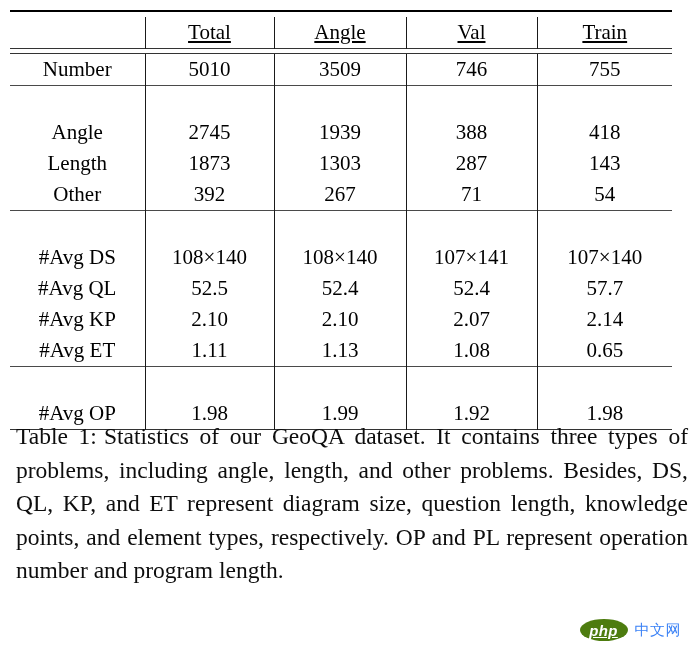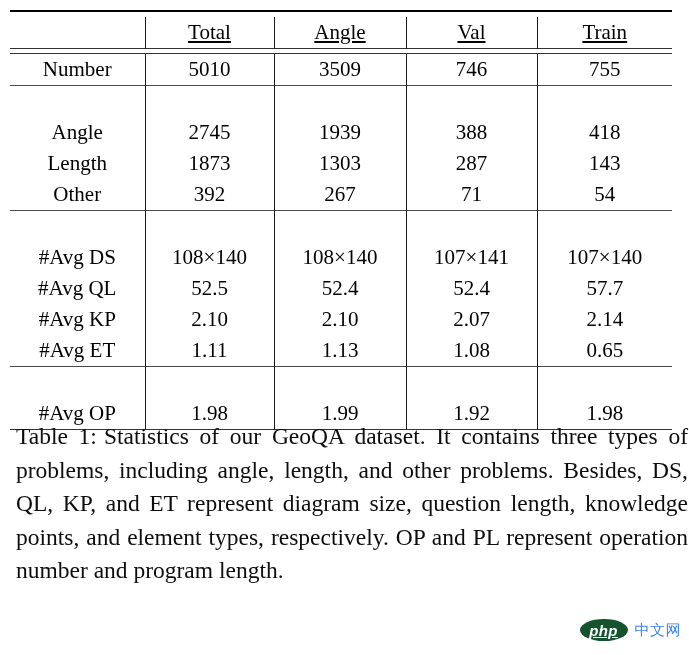--- a/index.html
+++ b/index.html
@@ -242,15 +242,15 @@
           <td></td>
           <td></td>
       </tr>
     </tbody>
   </table>
 </div>
 
 <div id="caption"><span>Table 1:</span><span class="sentence-gap"></span><span>Statistics of our GeoQA dataset.  It contains three types of problems, including angle, length, and other problems.  Besides, DS, QL, KP, and ET represent diagram size, question length, knowledge points, and element types, respectively.  OP and PL represent operation number and program length.</span></div>
 
 <div id="watermark">
-  <span class="php-badge" style="background: #14532d; text-decoration: underline;">php</span>
+  <span class="php-badge" style="background: #4d7c0f; text-decoration: underline;">php</span>
   <span class="cn-text">中文网</span>
 </div>
 
 </body></html>

